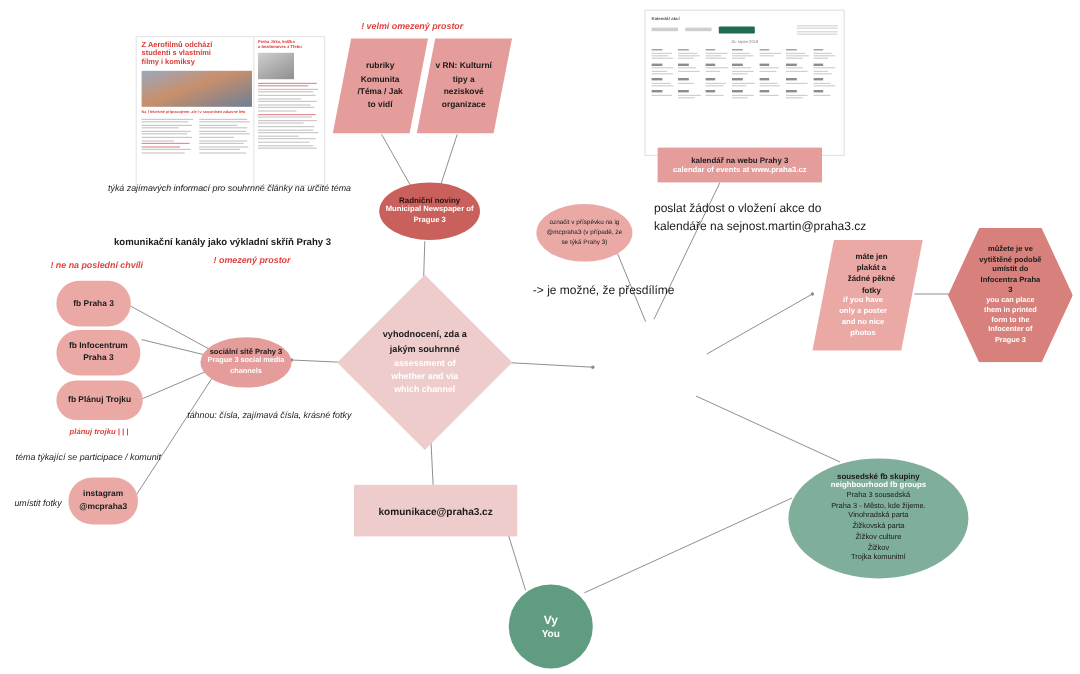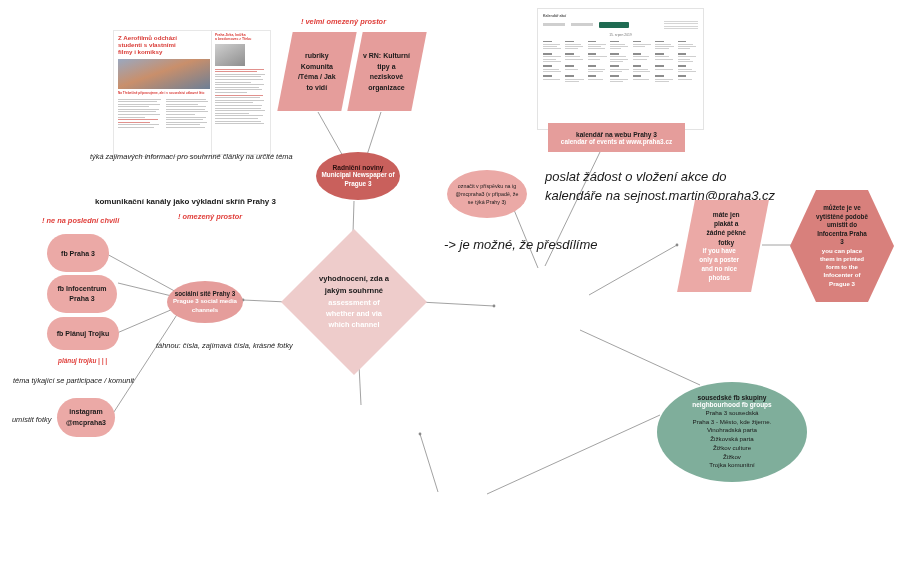--- a/index.html
+++ b/index.html
@@ -12,21 +12,21 @@
   #canvas{position:absolute;left:0;top:0;width:900px;height:562px;}
   .node{position:absolute;box-sizing:border-box;display:flex;flex-direction:column;
         align-items:center;justify-content:center;text-align:center;}
   .lines{position:absolute;left:0;top:0;width:900px;height:562px;pointer-events:none;}
 
   
   .cz{font-weight:bold;color:#1a1a1a;}
   .en{font-weight:bold;color:#ffffff;}
   .annot{position:absolute;font-style:italic;color:#1a1a1a;font-size:7.4px;white-space:nowrap;}
   .annot-red{position:absolute;font-style:italic;font-weight:bold;color:#e0403c;font-size:7.4px;white-space:nowrap;}
-  .plain{position:absolute;color:#1a1a1a;font-size:13px;white-space:pre-line;line-height:1.45;font-style:italic;}
+  .plain{position:absolute;color:#1a1a1a;font-size:10px;white-space:pre-line;line-height:1.45;}
   .bold-label{position:absolute;font-weight:bold;color:#1a1a1a;font-size:8px;white-space:nowrap;}
   .pill-soft{border-radius:28px;background:#eba9a6;}
   .ellipse{border-radius:50%;}
   .para{background:#e59d9b;}
   .skew-l{transform:skewX(-11deg);}
   .skew-inner{transform:skewX(11deg);}
   .hex{clip-path:polygon(25% 0%,75% 0%,100% 50%,75% 100%,25% 100%,0% 50%);}
   .diamond{clip-path:polygon(50% 0%,100% 50%,50% 100%,0% 50%);}
 
   
@@ -226,21 +226,28 @@
   <div class="annot" style="left:156px;top:341px;">táhnou: čísla, zajímavá čísla, krásné fotky</div>
 
   <div class="node diamond" style="left:281px;top:229px;width:146px;height:146px;background:#eecccb;">
     <div style="font-size:7.6px;font-weight:bold;color:#1a1a1a;white-space:pre-line;line-height:1.5;">vyhodnocení, zda a
 jakým souhrnné</div>
     <div class="en" style="font-size:7.4px;white-space:pre-line;line-height:1.5;margin-top:1px;">assessment of
 whether and via
 which channel</div>
   </div>
 
-
+  <div class="node" style="left:295px;top:404px;width:136px;height:43px;background:#eecccb;">
+    <div class="cz" style="font-size:8.4px;">komunikace@praha3.cz</div>
+  </div>
+
+  <div class="node ellipse" style="left:424px;top:487px;width:70px;height:70px;background:#5f9c81;">
+    <div class="en" style="font-size:10px;">Vy</div>
+    <div class="en" style="font-size:8.4px;">You</div>
+  </div>
 
   <div class="node ellipse" style="left:447px;top:170px;width:80px;height:48px;background:#eba9a6;">
     <div style="font-size:5.3px;color:#1a1a1a;white-space:pre-line;line-height:1.55;">označit v příspěvku na ig
 @mcpraha3 (v případě, že
 se týká Prahy 3)</div>
   </div>
 
   <div class="plain" style="left:545px;top:168px;">poslat žádost o vložení akce do
 kalendáře na sejnost.martin@praha3.cz</div>
   <div class="plain" style="left:444px;top:236px;">-&gt; je možné, že přesdílíme</div>

